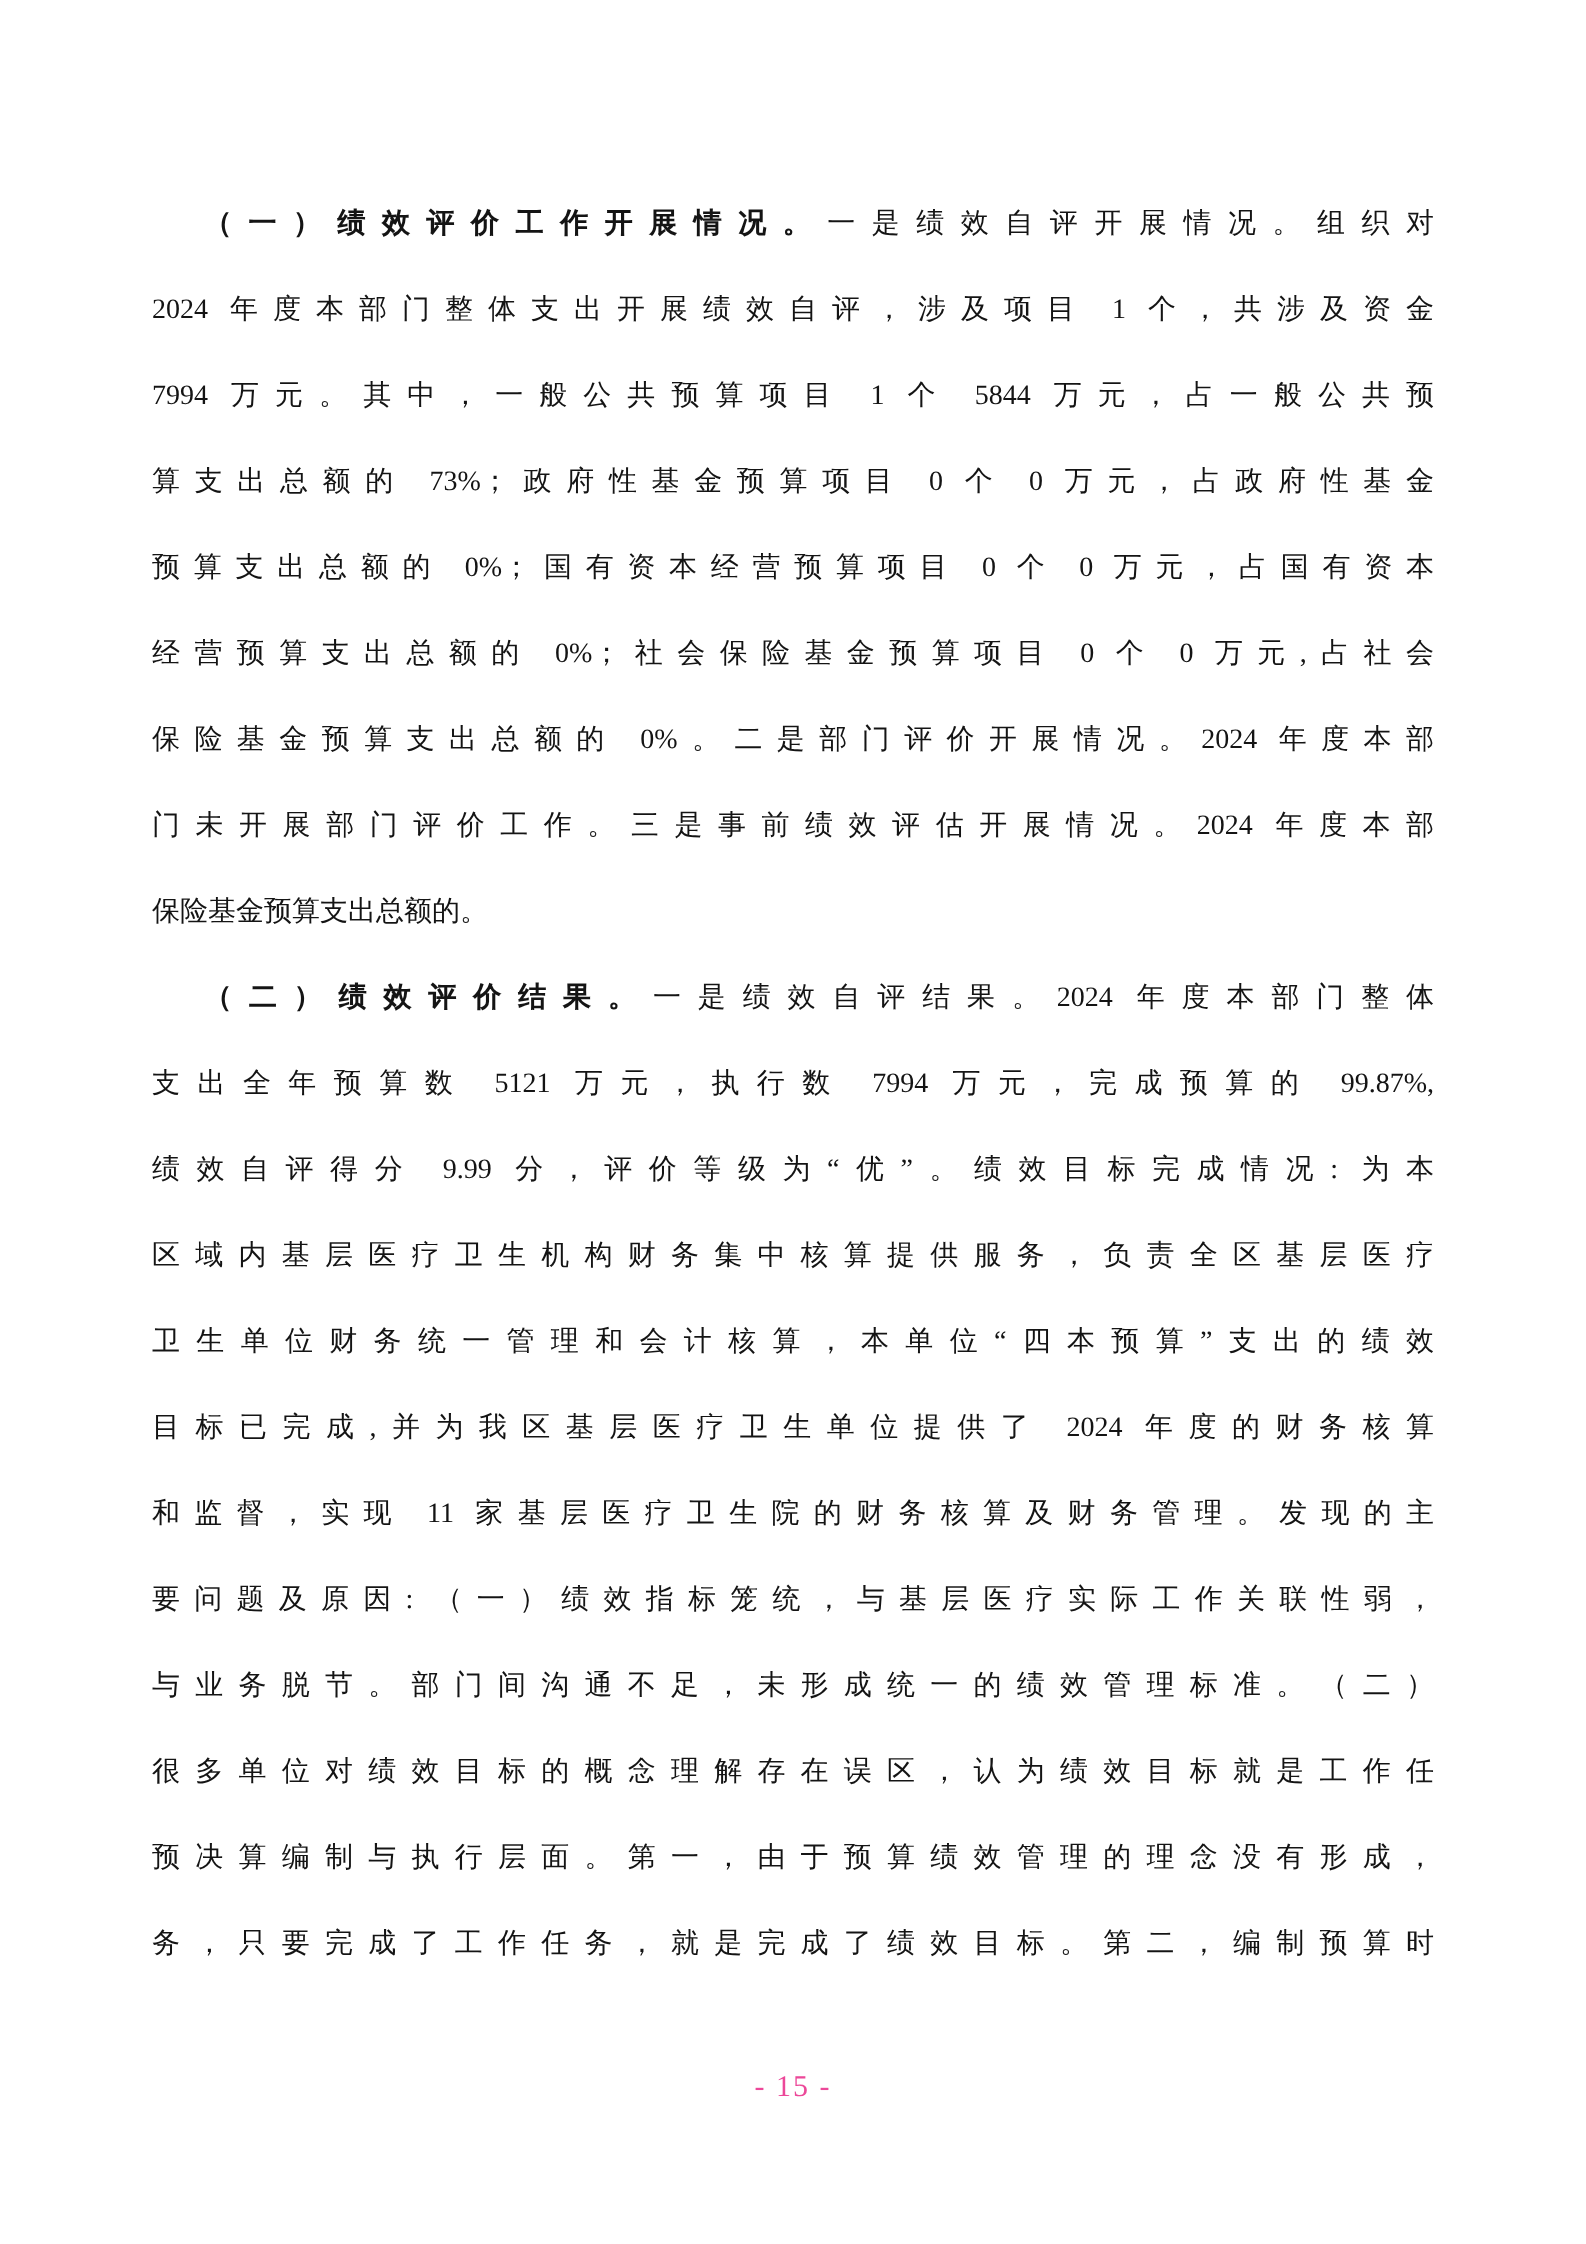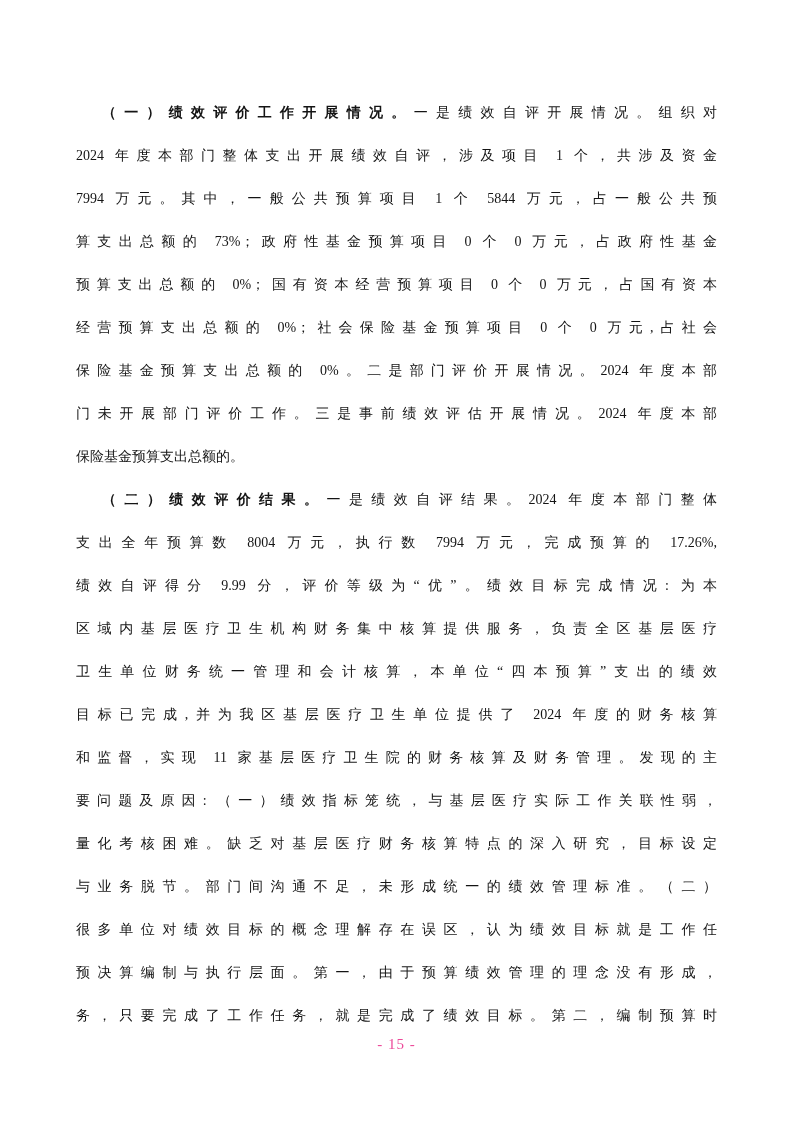--- a/index.html
+++ b/index.html
@@ -60,28 +60,27 @@
         <div class="line">7994 万元。其中，一般公共预算项目 1 个 5844 万元，占一般公共预</div>
         <div class="line">算支出总额的 73%；政府性基金预算项目 0 个 0 万元，占政府性基金</div>
         <div class="line">预算支出总额的 0%；国有资本经营预算项目 0 个 0 万元，占国有资本</div>
         <div class="line">经营预算支出总额的 0%；社会保险基金预算项目 0 个 0 万元,占社会</div>
         <div class="line">保险基金预算支出总额的 0%。二是部门评价开展情况。2024 年度本部</div>
         <div class="line">门未开展部门评价工作。三是事前绩效评估开展情况。2024 年度本部</div>
         <div class="line para-end">保险基金预算支出总额的。</div>
       </div>
       <div>
         <div class="line indent"><span class="heading-bold">（二）绩效评价结果。</span><span>一是绩效自评结果。2024 年度本部门整体</span></div>
-        <div class="line">支出全年预算数 8004 万元，执行数 7994 万元，完成预算的 17.26%,</div>
+        <div class="line">支出全年预算数 5121 万元，执行数 7994 万元，完成预算的 99.87%,</div>
         <div class="line">绩效自评得分 9.99 分，评价等级为“优”。绩效目标完成情况: 为本</div>
         <div class="line">区域内基层医疗卫生机构财务集中核算提供服务，负责全区基层医疗</div>
         <div class="line">卫生单位财务统一管理和会计核算，本单位“四本预算”支出的绩效</div>
         <div class="line">目标已完成,并为我区基层医疗卫生单位提供了 2024 年度的财务核算</div>
         <div class="line">和监督，实现 11 家基层医疗卫生院的财务核算及财务管理。发现的主</div>
         <div class="line">要问题及原因: （一）绩效指标笼统，与基层医疗实际工作关联性弱，</div>
-        <div class="line">量化考核困难。缺乏对基层医疗财务核算特点的深入研究，目标设定</div>
         <div class="line">与业务脱节。部门间沟通不足，未形成统一的绩效管理标准。（二）</div>
         <div class="line">很多单位对绩效目标的概念理解存在误区，认为绩效目标就是工作任</div>
         <div class="line">预决算编制与执行层面。第一，由于预算绩效管理的理念没有形成，</div>
         <div class="line">务，只要完成了工作任务，就是完成了绩效目标。第二，编制预算时</div>
       </div>
     </div>
   <div class="footer">
     <span>- 15 -</span>
   </div>
 </div>

